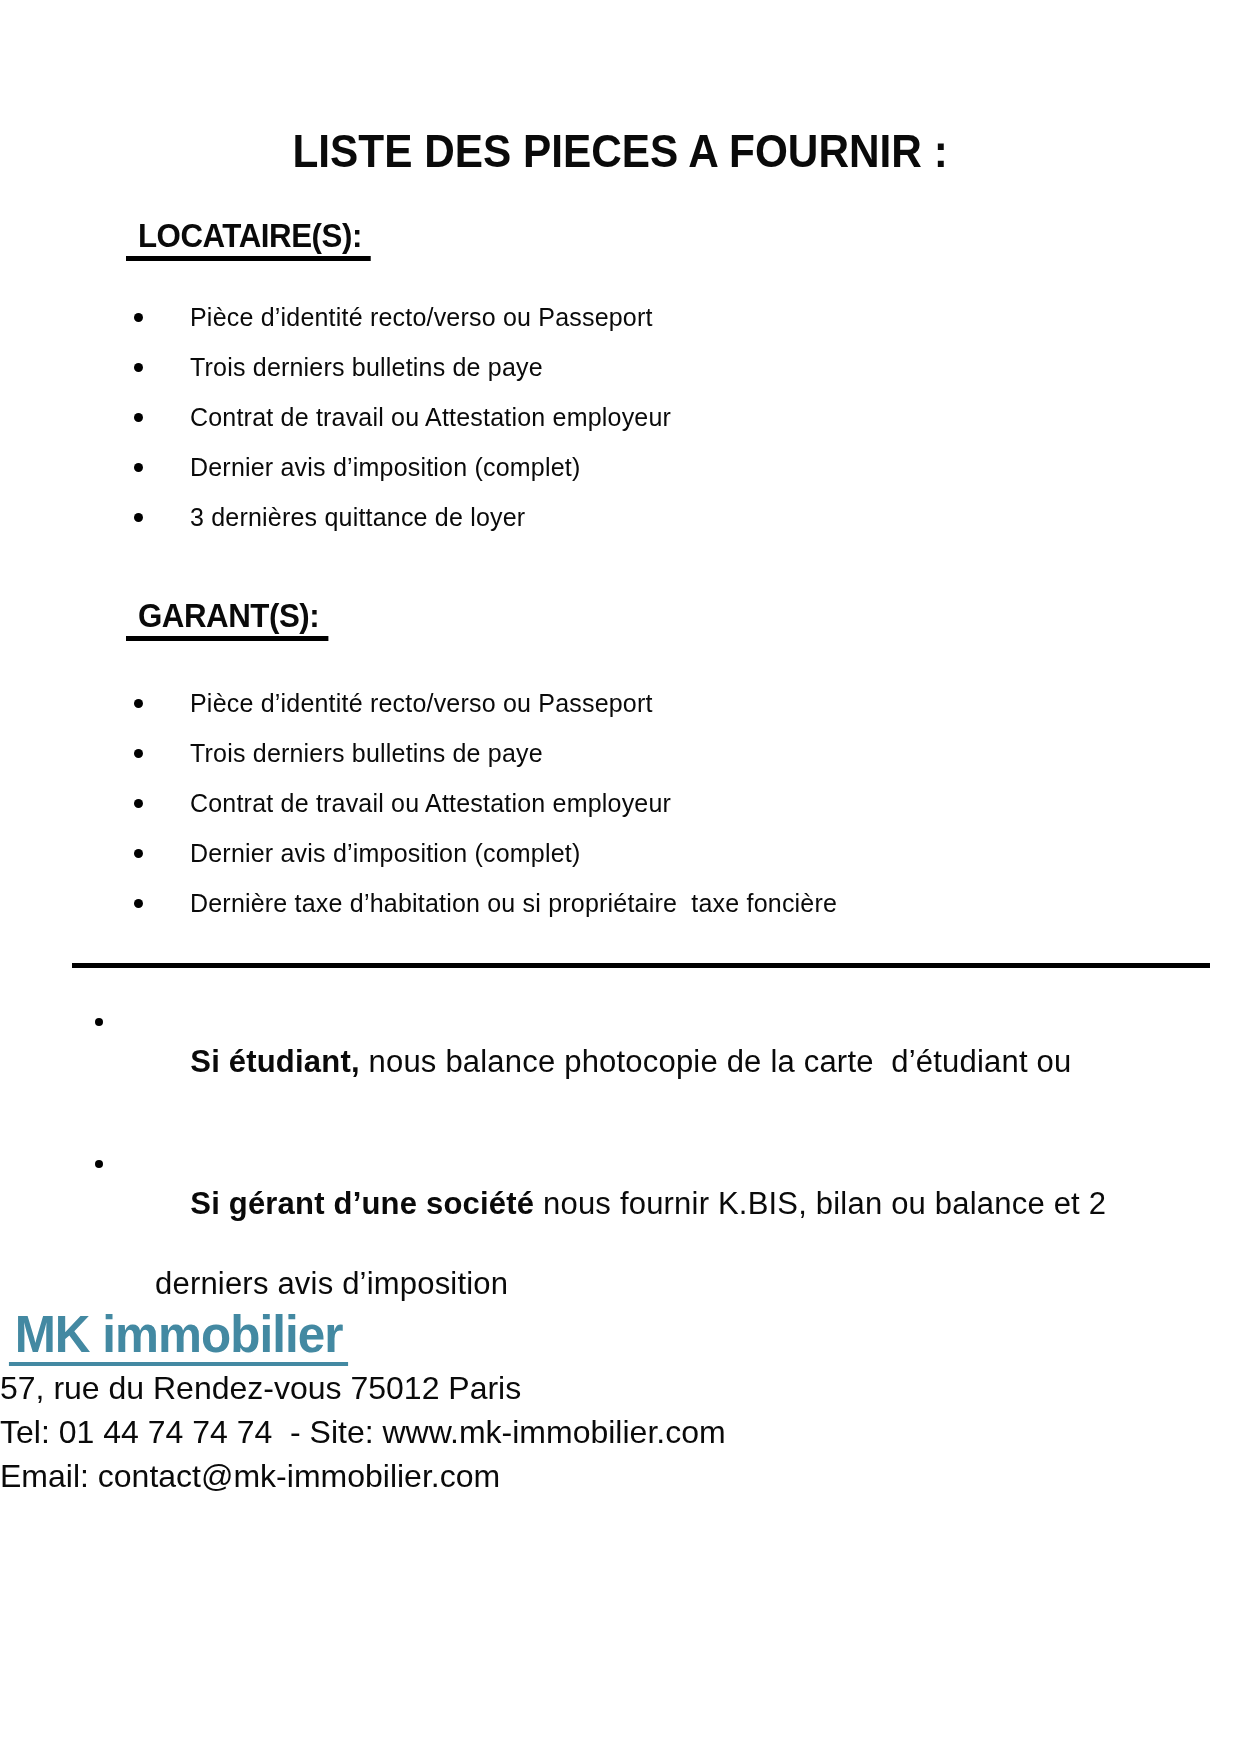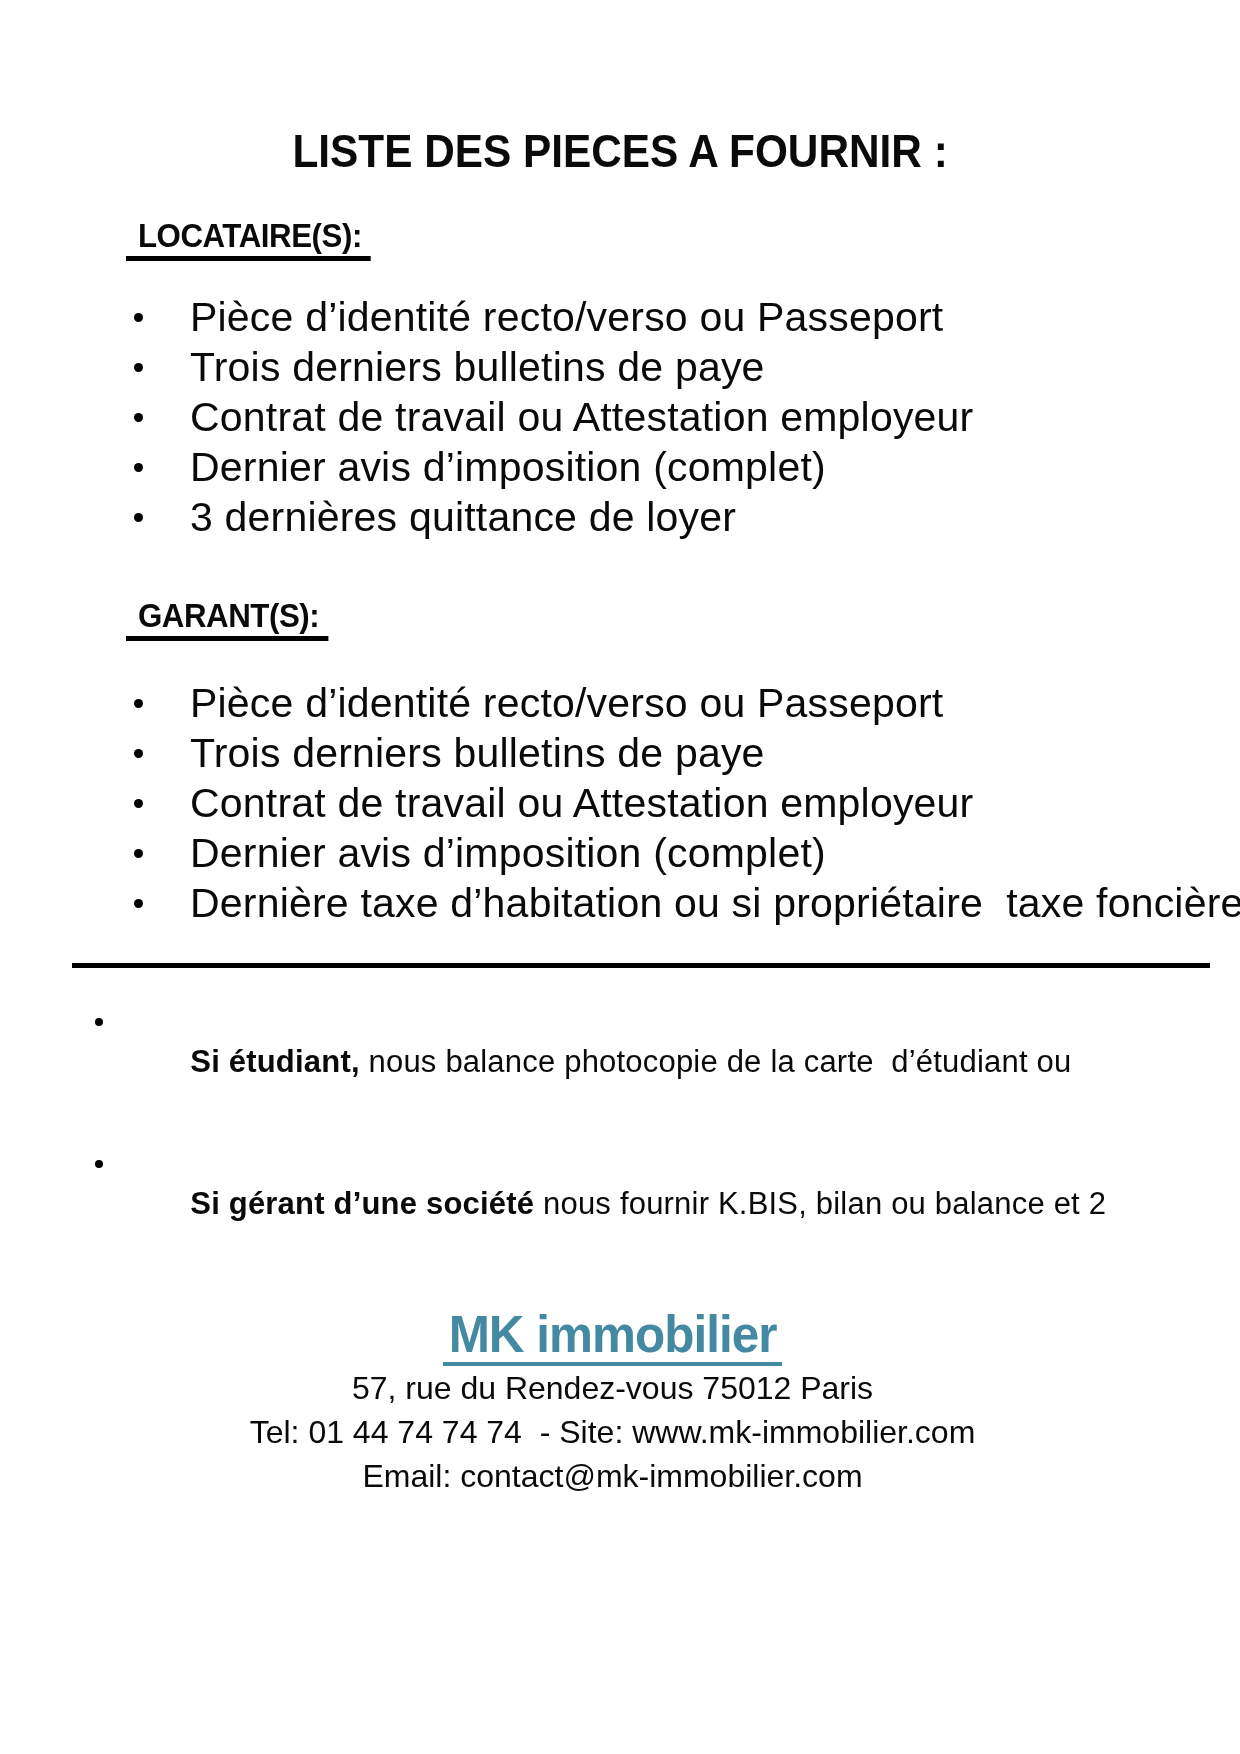--- a/index.html
+++ b/index.html
@@ -35,21 +35,21 @@
     white-space: pre;
   }
   #sec1-heading { top: 218px; left: 126px; }
   #sec2-heading { top: 598px; left: 126px; }
 
   
   ul.doc-list { list-style: none; margin: 0; padding: 0; }
   ul.doc-list li {
     position: relative;
     padding-left: 58px;
-    font-size: 41px;
+    font-size: 25px;
     line-height: 50px;
     white-space: pre;
     letter-spacing: 0.2px;
   }
   ul.doc-list li::before {
     content: "";
     position: absolute; left: 2px; top: 21px;
     width: 9px; height: 9px; border-radius: 50%;
     background: #000;
   }
@@ -72,21 +72,21 @@
   }
   .note::before {
     content: "";
     position: absolute; left: 0; top: 16px;
     width: 8px; height: 8px; border-radius: 50%;
     background: #000;
   }
   .note .lead { font-weight: 700; }
 
   
-  #footer { top: 1308px; left: 0; width: 1225px; text-align: center; }
+  #footer { top: 1308px; left: 0; width: 1225px; }
   #brand {
     display: inline-block;
     font-size: 52px; font-weight: 700; line-height: 1;
     color: var(--teal, #4389A2);
     border-bottom: 4px solid var(--teal, #4389A2);
     padding: 0 6px 2px 6px;
     letter-spacing: -1px;
     transform: scaleX(0.95); transform-origin: center;
     white-space: pre;
   }
@@ -123,20 +123,21 @@
 </ul>
 
 <div class="abs" id="rule"></div>
 
 <div class="abs" id="notes">
   <div class="note">
     <span class="lead">Si étudiant,</span><span> nous balance photocopie de la carte  d’étudiant ou</span>
   </div>
   <div class="note">
     <span class="lead">Si gérant d’une société</span><span> nous fournir K.BIS, bilan ou balance et 2</span>
+    <div>derniers avis d’imposition</div>
   </div>
 </div>
 
 <div class="abs" id="footer">
   <div>
     <span id="brand">MK immobilier</span>
   </div>
   <div class="fline" id="footer-address">57, rue du Rendez-vous 75012 Paris</div>
   <div class="fline">Tel: 01 44 74 74 74  - Site: www.mk-immobilier.com</div>
   <div class="fline">Email: contact@mk-immobilier.com</div>

